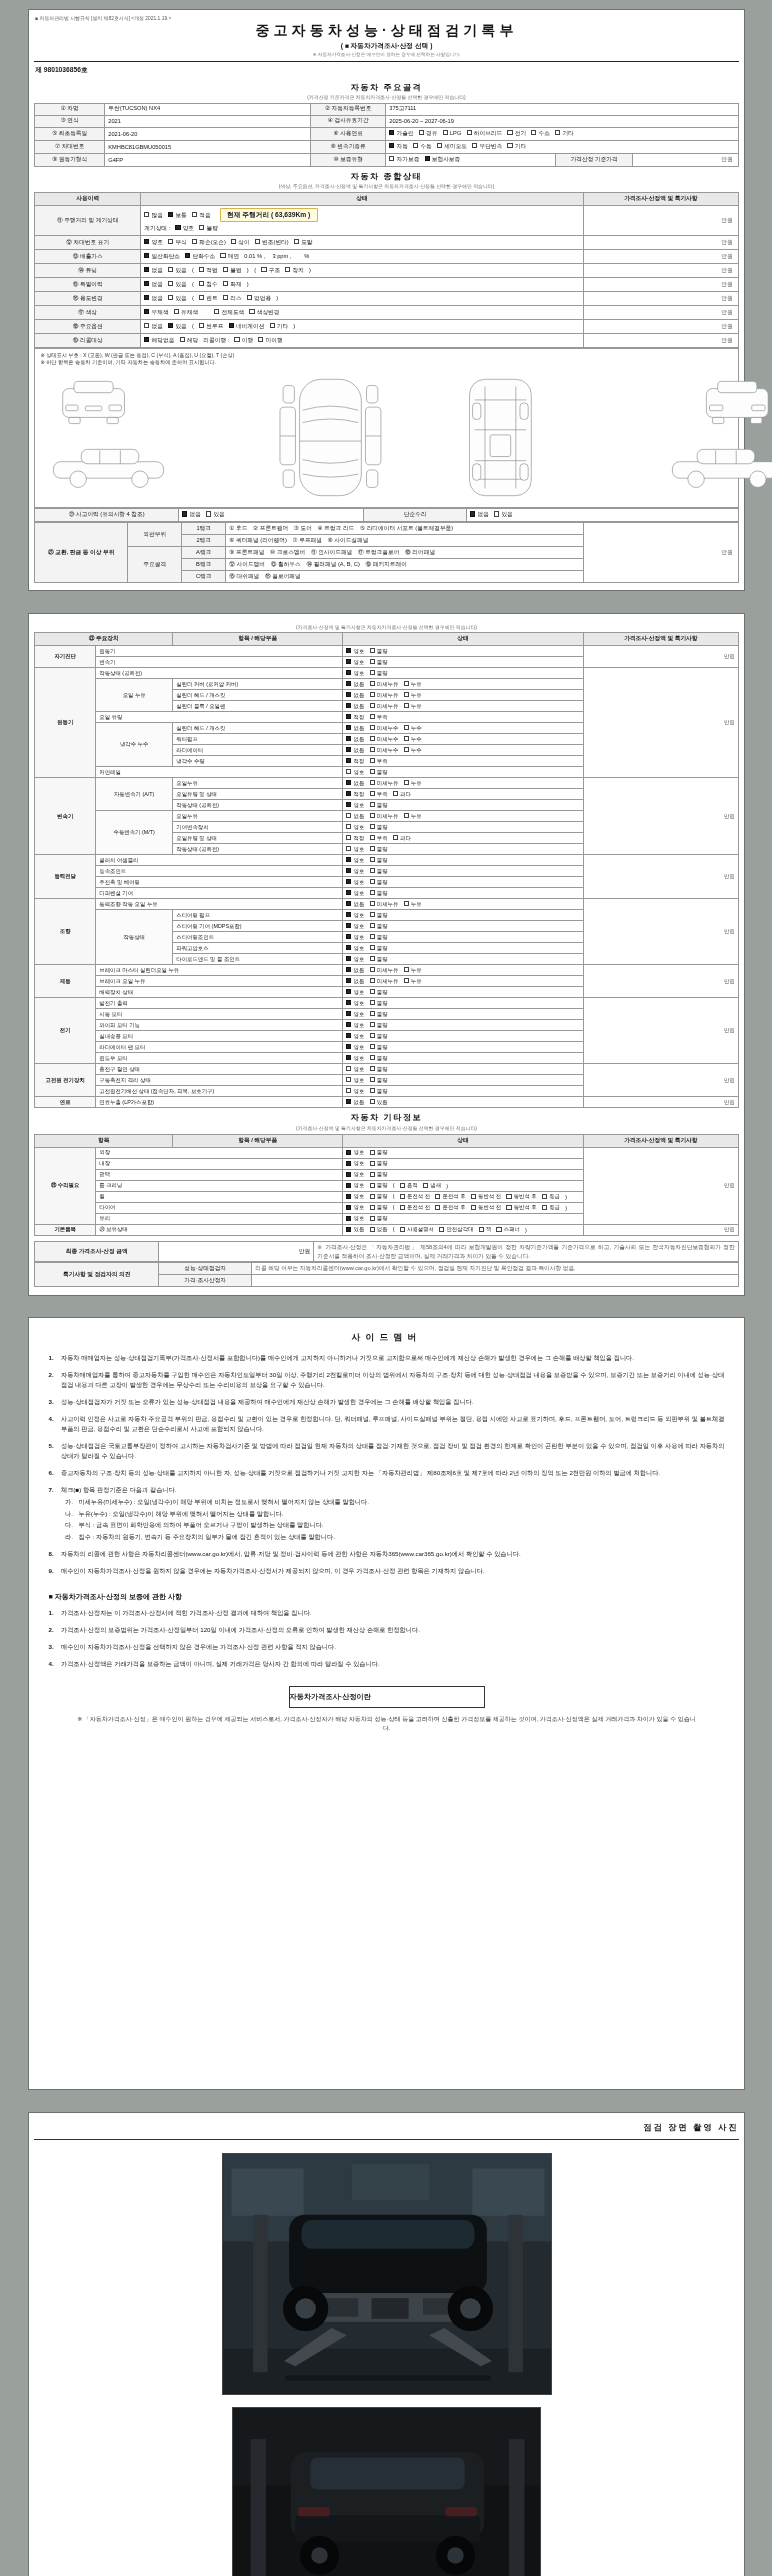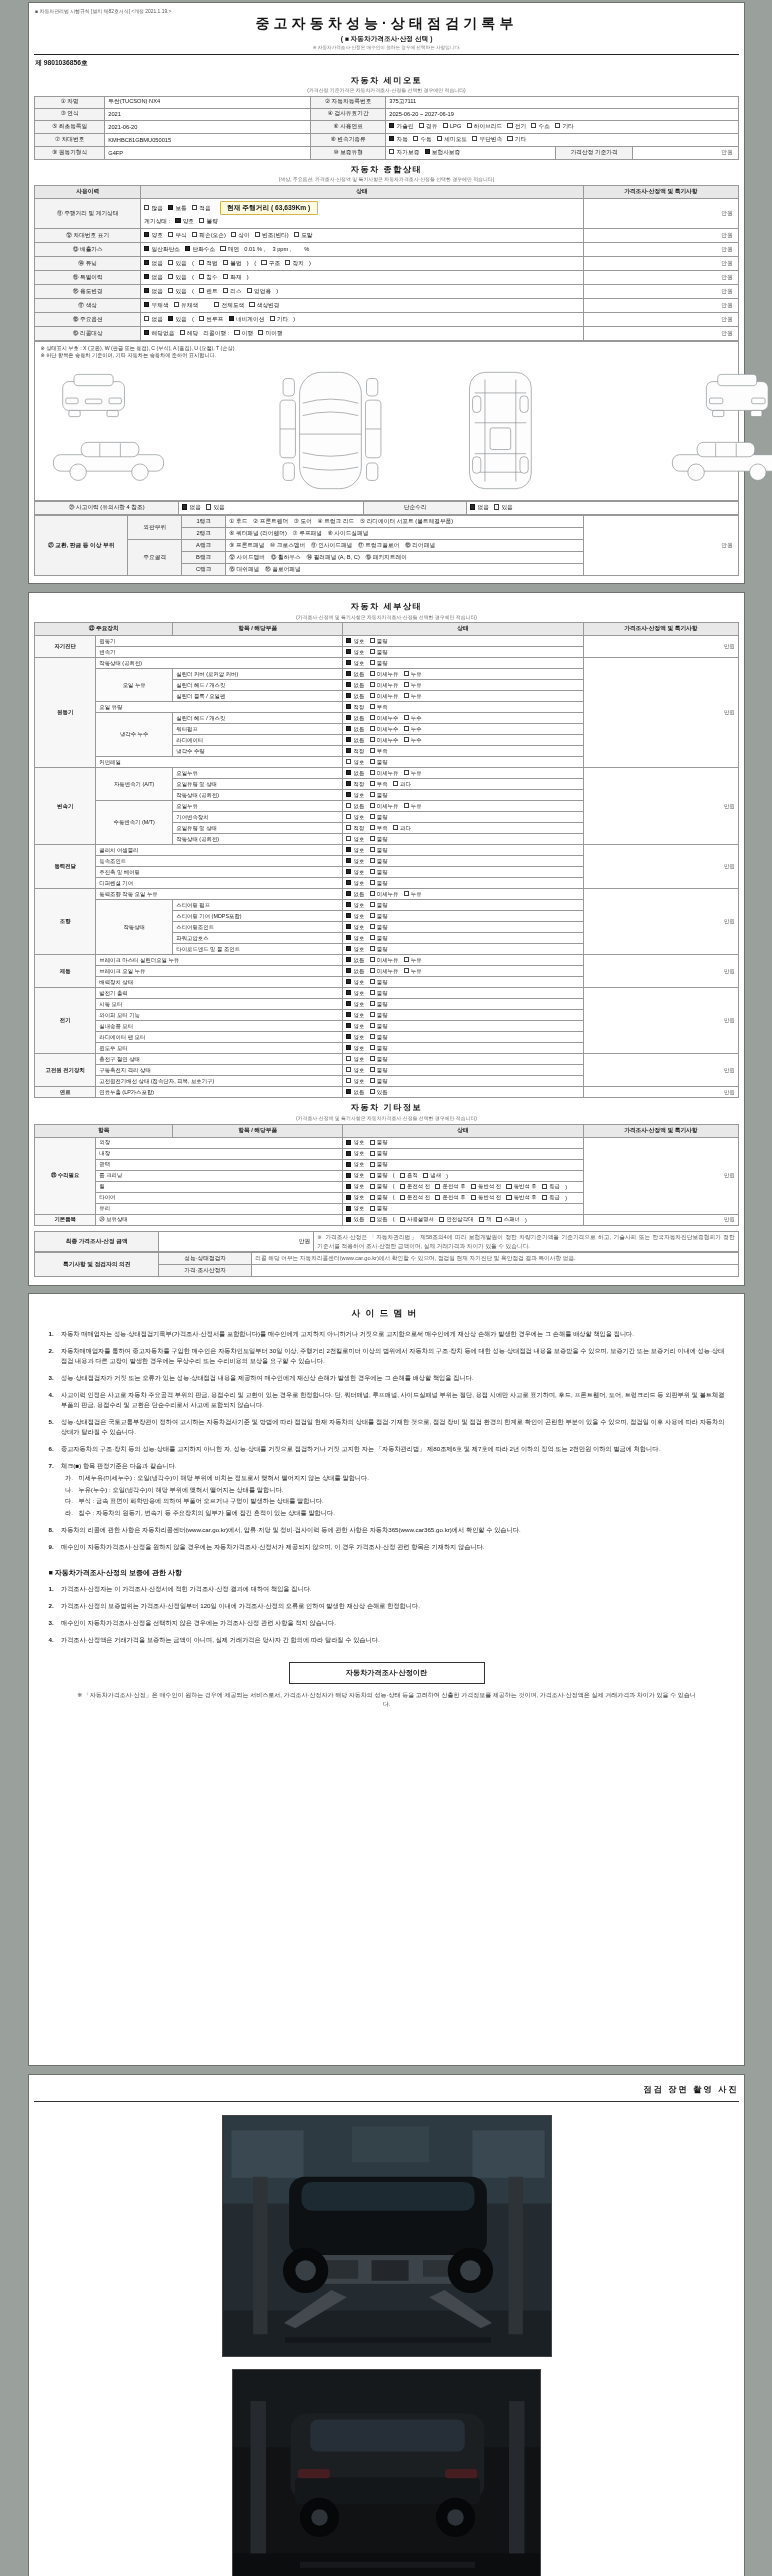--- a/index.html
+++ b/index.html
@@ -1,19 +1,19 @@
 <!DOCTYPE html>
 <html style="font-size:8.2px"><head>
 <meta charset="utf-8">
 <style>
 *{box-sizing:border-box;margin:0;padding:0}
 html{background:#9aa09c}
 body{width:773px;font-family:"Liberation Sans","DejaVu Sans",sans-serif;color:#161616;background:#9aa09c}
 .page{width:773px;padding:1.5px 0}
-.sheet{width:717px;margin:0 auto;background:#fff;border:0.5px solid #6d726f;padding:4.1px 5.2px 7.2px}
+.sheet{width:717px;margin:7px auto;background:#fff;border:0.5px solid #6d726f;padding:4.1px 5.2px 7.2px}
 .gap{height:7.7px}
 .doc-header{border-bottom:1px solid #222;padding:1px 1px 4.1px}
 .form-ref{font-size:4.9px;color:#555}
 .doc-title{text-align:center;font-size:14px;font-weight:bold;letter-spacing:4.1px;margin-top:1px}
 .doc-subtitle{text-align:center;font-size:6.7px;font-weight:bold;margin-top:2.6px}
 .doc-subnote{text-align:center;font-size:4.6px;color:#777;margin-top:1px}
 .doc-no{font-size:6.7px;font-weight:bold;margin:4.1px 1px 2.1px}
 .sec-head{text-align:center;padding:4.1px 0 2.6px}
 .sec-title{font-size:8.2px;font-weight:bold;letter-spacing:1.5px}
 .sec-note{font-size:4.9px;color:#666;margin-top:1.5px}
@@ -34,21 +34,21 @@
 .diagram-wrap{border:0.5px solid #999;border-top:none;padding:3.1px 4.1px;background:#fff}
 .legend-box{border:0.5px solid #999;border-bottom:none;padding:2.6px 5.2px;font-size:5.2px;color:#333;line-height:1.5}
 .n-title{text-align:center;font-size:8.8px;font-weight:bold;letter-spacing:5.2px;padding:9.3px 0}
 .n-item{display:flex;font-size:6.2px;line-height:1.65;margin:0 14.4px 6.7px}
 .n-no{flex:none;width:12.4px;font-weight:bold}
 .n-body{flex:1}
 .n-text{text-align:justify}
 .n-sub{display:flex;margin:1.5px 0 0 4.1px}
 .n-sub .n-no{width:13.4px;font-weight:normal}
 .w-title{font-size:7px;font-weight:bold;margin:15.5px 14.4px 6.2px}
-.box-title{display:block;width:196px;margin:17.5px auto 7.2px;border:0.8px solid #333;text-align:center;font-weight:bold;font-size:7.2px;padding:4.6px 0}
+.box-title{display:block;width:196px;margin:17.5px auto 7.2px;border:0.8px solid #333;text-align:left;font-weight:bold;font-size:7.2px;padding:4.6px 0}
 .box-text{font-size:6px;color:#333;margin:0 41px;line-height:1.6;text-align:center}
 .photo-sec-title{text-align:right;font-size:8.2px;font-weight:bold;letter-spacing:2.1px;border-bottom:0.8px solid #333;padding:5.2px 0 6.2px}
 .photo{display:block;margin:12.4px auto 0;background:#15191c;position:relative;overflow:hidden;border:0.5px solid #444}
 .photo svg{display:block}
 .fp-note{font-size:4.9px;color:#555;line-height:1.45;text-align:justify}
 .digits{letter-spacing:4.1px;font-weight:bold}
 svg .ln{fill:none;stroke:#8a8f93;stroke-width:1.3}
 svg .fl{fill:#fdfdfd;stroke:#8a8f93;stroke-width:1.3}
 </style>
 </head>
@@ -60,21 +60,21 @@
     <div class="doc-header">
       <div class="form-ref">■ 자동차관리법 시행규칙 [별지 제82호서식] &lt;개정 2021.1.19.&gt;</div>
       <h1 class="doc-title">중고자동차성능·상태점검기록부</h1>
       <div class="doc-subtitle">( ■ 자동차가격조사·산정 선택 )</div>
       <div class="doc-subnote">※ 자동차가격조사·산정은 매수인이 원하는 경우에 선택하는 사항입니다.</div>
     </div>
     <div class="doc-no">제 9801036856호</div>
 
     <section>
       <div class="sec-head">
-        <div class="sec-title">자동차 세미오토</div>
+        <div class="sec-title">자동차 주요골격</div>
         <div class="sec-note">(가격산정 기준가격은 자동차가격조사·산정을 선택한 경우에만 적습니다)</div>
       </div>
       <table class="grid" id="basic-info-table">
           <colgroup>
             <col style="width:70px">
             <col style="width:206px">
             <col style="width:75px">
             <col style="width:170px">
             <col style="width:77px">
             <col>
@@ -331,21 +331,20 @@
           </tbody>
         </table>
     </section>
   </div>
 
   <div class="gap"></div>
 
   <div class="sheet" style="min-height:577px">
     <section>
       <div class="sec-head">
-        <div class="sec-title">자동차 세부상태</div>
         <div class="sec-note">(가격조사·산정액 및 특기사항은 자동차가격조사·산정을 선택한 경우에만 적습니다)</div>
       </div>
       <table class="grid dense" id="detail-table">
           <colgroup>
             <col style="width:61px">
             <col style="width:77px">
             <col style="width:170px">
             <col>
             <col style="width:155px">
           </colgroup>

